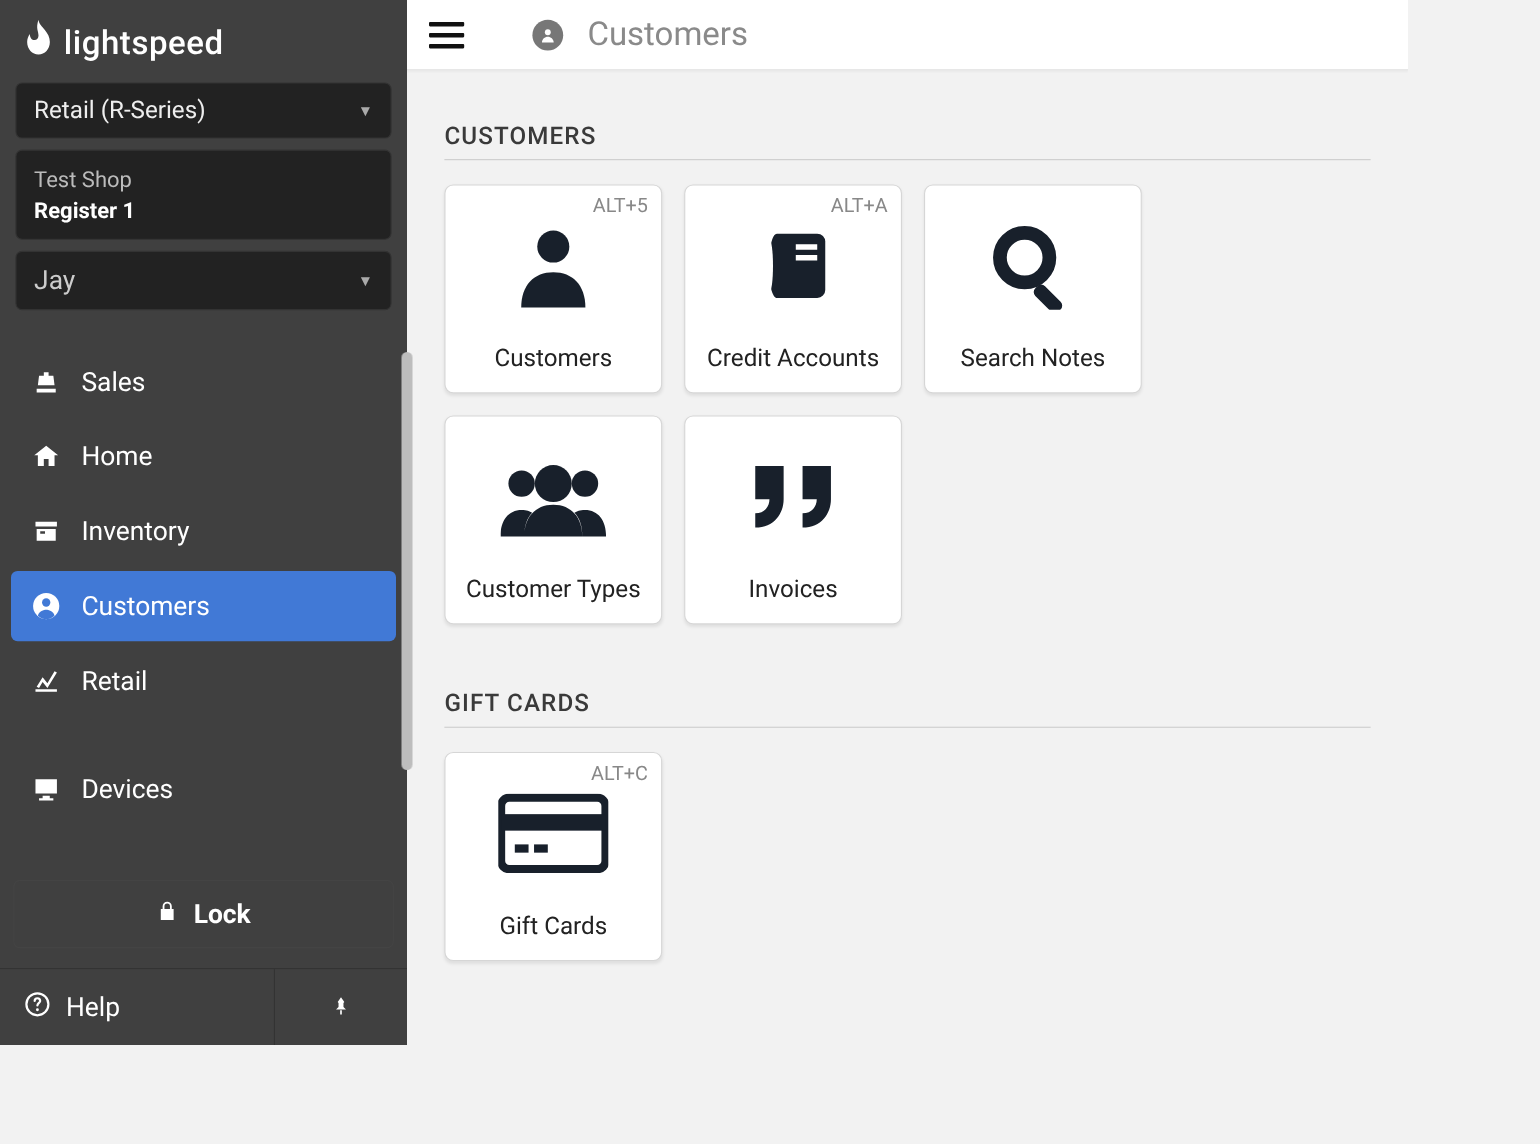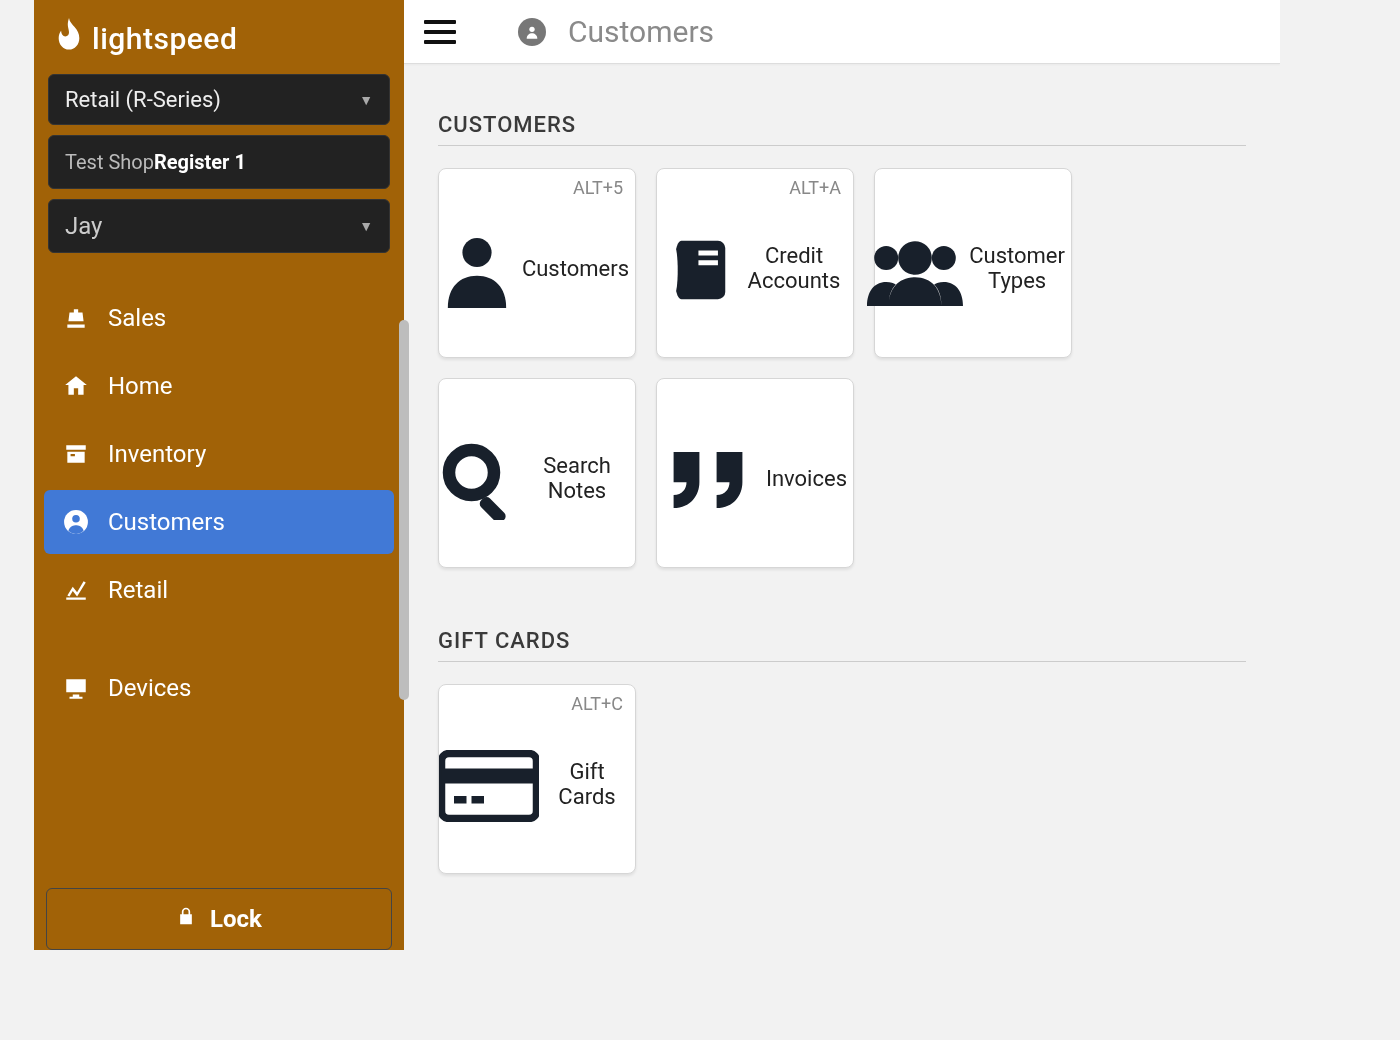--- a/index.html
+++ b/index.html
@@ -9,27 +9,26 @@
     width: 1280px;
     height: 950px;
     overflow: hidden;
     color: #1a1a1a;
   }
   .app { display: flex; height: 100%; }
 
   
   .sidebar {
     width: 370px;
-    background: #a16207;
+    background: #404040;
     color: #fff;
     display: flex;
     flex-direction: column;
     flex-shrink: 0;
     position: relative;
-    margin-left: 34px;
   }
   .sidebar-logo {
     display: flex;
     align-items: center;
     gap: 8px;
     padding: 18px 20px 14px 20px;
     font-size: 30px;
     font-weight: 500;
     letter-spacing: 0.5px;
   }
@@ -45,21 +44,21 @@
     justify-content: space-between;
     align-items: center;
     cursor: pointer;
   }
   .selector .label { font-size: 22px; color: #eee; }
   .selector .sub { font-size: 20px; color: #bbb; line-height: 1.4; }
   .selector .sub strong { color: #fff; font-weight: 700; font-size: 20px; }
   .selector .caret { color: #aaa; font-size: 14px; }
   .selector.small .label { font-size: 24px; color: #ccc; }
   .selector.stack { flex-direction: row; align-items: center; }
-  .selector.stack .textcol { display:flex; flex-direction:row; }
+  .selector.stack .textcol { display:flex; flex-direction:column; }
 
   .nav {
     margin-top: 22px;
     padding: 0 10px;
     flex: 1;
     overflow: auto;
   }
   .nav-item {
     display: flex;
     align-items: center;
@@ -177,23 +176,23 @@
     margin-bottom: 60px;
   }
   .tile {
     width: 198px;
     height: 190px;
     background: #fff;
     border: 1px solid #d6d6d6;
     border-radius: 8px;
     box-shadow: 0 2px 3px rgba(0,0,0,0.08);
     display: flex;
-    flex-direction: row;
-    align-items: center;
-    justify-content: flex-end;
+    flex-direction: column;
+    align-items: center;
+    justify-content: space-between;
     position: relative;
     cursor: pointer;
     padding-top: 14px;
   }
   .tile .shortcut {
     position: absolute;
     top: 8px;
     right: 12px;
     font-size: 18px;
     color: #888;
@@ -301,20 +300,39 @@
 
     <div class="lock-btn">
       <span>
         <svg viewBox="0 0 24 24">
             <path d="M7 10V7a5 5 0 0110 0v3h2v12H5V10h2zm2 0h6V7a3 3 0 00-6 0v3z"></path>
           </svg>
       </span>
       <span>Lock</span>
     </div>
 
+    <div class="sidebar-footer">
+      <div class="help">
+        <span>
+          <svg viewBox="0 0 24 24">
+              <circle cx="12" cy="12" r="10" fill="none" stroke="#fff" stroke-width="2"></circle>
+              <path d="M9.5 9a2.5 2.5 0 115 0c0 1.5-2.5 2-2.5 4" stroke="#fff" stroke-width="2" fill="none" stroke-linecap="round"></path>
+              <circle cx="12" cy="17" r="1.3"></circle>
+            </svg>
+        </span>
+        <span>Help</span>
+      </div>
+      <div class="pin">
+        <span>
+          <svg viewBox="0 0 24 24">
+              <path d="M12 2l4 6-1 1v5l3 3H6l3-3V9L8 8l4-6zM11 18h2v4l-1 2-1-2v-4z"></path>
+            </svg>
+        </span>
+      </div>
+    </div>
 
     <div class="scroll-hint"></div>
   </aside>
 
   <main class="main">
 
     <div class="topbar">
       <div class="hamburger">
         <span></span>
           <span></span>
@@ -353,44 +371,44 @@
                 <path fill="#fff" d="M17 8h8v2h-8zM17 12h8v2h-8z"></path>
                 <path d="M7 6c-2 0-2 20 0 20 2 0 2-20 0-20z" fill="#fff"></path>
               </svg>
           </div>
           <div class="tile-label">Credit Accounts</div>
         </div>
 
         <div class="tile">
           <span class="shortcut"></span>
           <div class="tile-icon">
+            <svg width="80" height="80" viewBox="0 0 32 32">
+                <circle cx="13" cy="13" r="9" fill="none" stroke="#18202b" stroke-width="5"></circle>
+                <rect x="19" y="22" width="12" height="5" rx="2" transform="rotate(45 19 22)"></rect>
+              </svg>
+          </div>
+          <div class="tile-label">Search Notes</div>
+        </div>
+
+        <div class="tile">
+          <span class="shortcut"></span>
+          <div class="tile-icon">
             <svg width="96" height="78" viewBox="0 0 40 30">
                 <circle cx="20" cy="10" r="7"></circle>
                 <circle cx="8" cy="10" r="5"></circle>
                 <circle cx="32" cy="10" r="5"></circle>
                 <path d="M0 30c0-6 3-10 8-10 2 0 3 .5 4 1-2 2-3 5-3 9H0zm40 0c0-6-3-10-8-10-2 0-3 .5-4 1 2 2 3 5 3 9h9zM9 30c0-7 4-12 11-12s11 5 11 12H9z"></path>
               </svg>
           </div>
           <div class="tile-label">Customer Types</div>
         </div>
 
         <div class="tile">
           <span class="shortcut"></span>
           <div class="tile-icon">
-            <svg width="80" height="80" viewBox="0 0 32 32">
-                <circle cx="13" cy="13" r="9" fill="none" stroke="#18202b" stroke-width="5"></circle>
-                <rect x="19" y="22" width="12" height="5" rx="2" transform="rotate(45 19 22)"></rect>
-              </svg>
-          </div>
-          <div class="tile-label">Search Notes</div>
-        </div>
-
-        <div class="tile">
-          <span class="shortcut"></span>
-          <div class="tile-icon">
             <svg width="86" height="72" viewBox="0 0 40 30">
                 <path d="M4 2h12v14c0 6-4 12-12 12v-6c4 0 6-3 6-6H4V2zm20 0h12v14c0 6-4 12-12 12v-6c4 0 6-3 6-6h-6V2z"></path>
               </svg>
           </div>
           <div class="tile-label">Invoices</div>
         </div>
 
       </div>
 
       <div class="section-title">GIFT CARDS</div>

